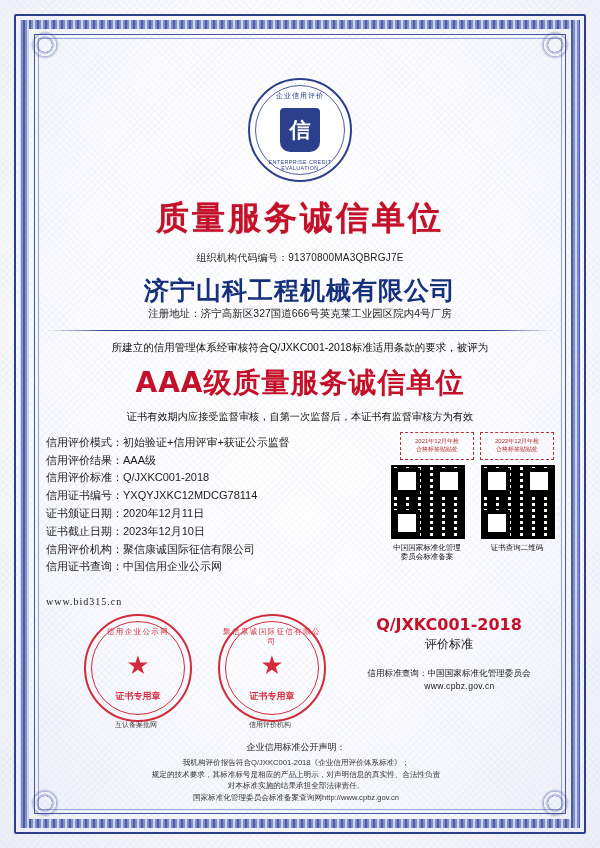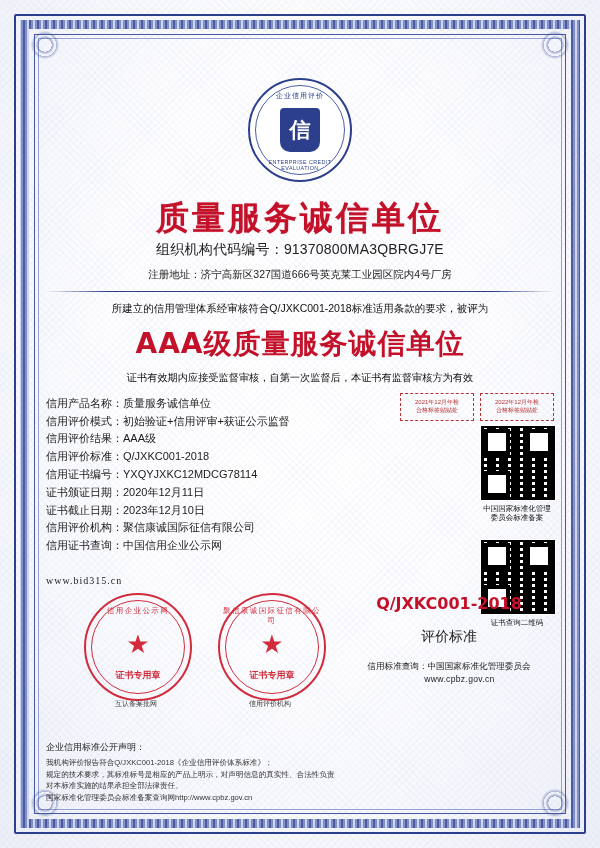--- a/index.html
+++ b/index.html
@@ -97,28 +97,28 @@
   h1.title{
     margin:14px 0 0;
     font-family:"DejaVu Sans", sans-serif;
     font-size:33px;
     font-weight:bold;
     letter-spacing:3px;
     color:#c3112a;
     text-shadow:0 0 1px rgba(195,17,42,.5);
   }
   .org-code{
-    font-size:14px;color:#222;letter-spacing:.2px;
+    margin-top:10px;font-size:10px;color:#222;letter-spacing:.2px;
   }
   h2.company{
     margin:9px 0 0;
     font-size:25px;font-weight:bold;color:#17307c;letter-spacing:1px;
     font-family:"DejaVu Sans", sans-serif;
   }
-  .reg-addr{margin-top:9px;font-size:10.5px;color:#222;}
+  .reg-addr{font-size:10.5px;color:#222;}
   .hr{
     margin:9px auto 0;height:1px;width:100%;
     background:linear-gradient(90deg,rgba(43,63,140,0) 0%,#2b3f8c 12%,#2b3f8c 88%,rgba(43,63,140,0) 100%);
   }
   .statement{
     margin-top:9px;font-size:10.5px;color:#111;line-height:1.5;
   }
   h3.grade{
     margin:8px 0 0;
     font-family:"DejaVu Sans", sans-serif;
@@ -144,21 +144,21 @@
     position:absolute;right:0;top:-2px;display:flex;gap:6px;
   }
   .sticker{
     width:72px;height:26px;border:1px dashed #b33;
     color:#b33;font-size:6px;line-height:1.25;
     display:flex;flex-direction:column;align-items:center;justify-content:center;
     text-align:center;
   }
   
   .qrs{
-    position:absolute;right:0;top:30px;display:flex;gap:16px;flex-direction:column;
+    position:absolute;right:0;top:30px;display:flex;gap:16px;
   }
   .qr-item{width:74px;text-align:center;}
   .qr{
     width:74px;height:74px;
     background-color:#fff;
     background-image:
       repeating-linear-gradient(90deg,#000 0 3px,transparent 3px 6px),
       repeating-linear-gradient(0deg,#000 0 3px,transparent 3px 6px),
       repeating-linear-gradient(90deg,transparent 0 9px,#000 9px 12px);
     background-blend-mode:multiply;
@@ -204,26 +204,26 @@
   .s2{left:172px;}
   .s2c{left:172px;}
 
   .std-box{
     position:absolute;right:0;top:2px;width:210px;text-align:center;
   }
   .std-code{
     font-family:"DejaVu Sans", sans-serif;
     font-size:16px;font-weight:bold;color:#c3112a;line-height:1.15;
   }
-  .std-label{font-size:14px;color:#222;margin-top:14px;}
+  .std-label{font-size:12px;color:#222;margin-top:1px;}
   .std-query{font-size:8.6px;color:#222;margin-top:14px;line-height:1.5;}
   .std-query .url{letter-spacing:.3px;padding-left:21px;}
 
   .footer{
-    position:absolute;left:0;right:8px;bottom:-2px;text-align:left;margin-top:32px;
+    position:absolute;left:0;right:8px;bottom:-2px;text-align:center;margin-top:32px;
   }
   .footer .f-title{font-size:9px;color:#222;margin-bottom:3px;}
   .footer .f-line{font-size:7.6px;color:#333;line-height:1.55;}
 </style>
 </head>
 <body>
 
 <div class="cert">
   <div class="frame-outer"></div>
   <div class="frame-band"></div>
@@ -242,20 +242,21 @@
         <div class="curve-top">企业信用评价</div>
         <div class="emblem">信</div>
         <div class="curve-bot">ENTERPRISE CREDIT EVALUATION</div>
       </div>
     </div>
 
     <h1 class="title">质量服务诚信单位</h1>
 
     <div class="org-code">组织机构代码编号：91370800MA3QBRGJ7E</div>
 
+    <h2 class="company">济宁山科工程机械有限公司</h2>
 
     <div class="reg-addr">注册地址：济宁高新区327国道666号英克莱工业园区院内4号厂房</div>
 
     <div class="hr"></div>
 
     <div class="statement">所建立的信用管理体系经审核符合Q/JXKC001-2018标准适用条款的要求，被评为</div>
 
     <h3 class="grade">AAA级质量服务诚信单位</h3>
 
     <div class="valid-note">证书有效期内应接受监督审核，自第一次监督后，本证书有监督审核方为有效</div>
@@ -283,21 +284,20 @@
         </div>
         <div class="qr-item">
           <div class="qr">
               <span class="eye3"></span>
             </div>
           <div class="qr-cap">证书查询二维码</div>
         </div>
       </div>
 
       <div class="info-list">
-        <div class="row"><span class="lbl">信用产品名称：</span><span class="val">质量服务诚信单位</span></div>
         <div class="row"><span class="lbl">信用评价模式：</span><span class="val">初始验证+信用评审+获证公示监督</span></div>
         <div class="row"><span class="lbl">信用评价结果：</span><span class="val">AAA级</span></div>
         <div class="row"><span class="lbl">信用评价标准：</span><span class="val">Q/JXKC001-2018</span></div>
         <div class="row"><span class="lbl">信用证书编号：</span><span class="val">YXQYJXKC12MDCG78114</span></div>
         <div class="row"><span class="lbl">证书颁证日期：</span><span class="val">2020年12月11日</span></div>
         <div class="row"><span class="lbl">证书截止日期：</span><span class="val">2023年12月10日</span></div>
         <div class="row"><span class="lbl">信用评价机构：</span><span class="val">聚信康诚国际征信有限公司</span></div>
         <div class="row"><span class="lbl">信用证书查询：</span><span class="val">中国信用企业公示网</span></div>
         <div class="website">www.bid315.cn</div>
       </div>

